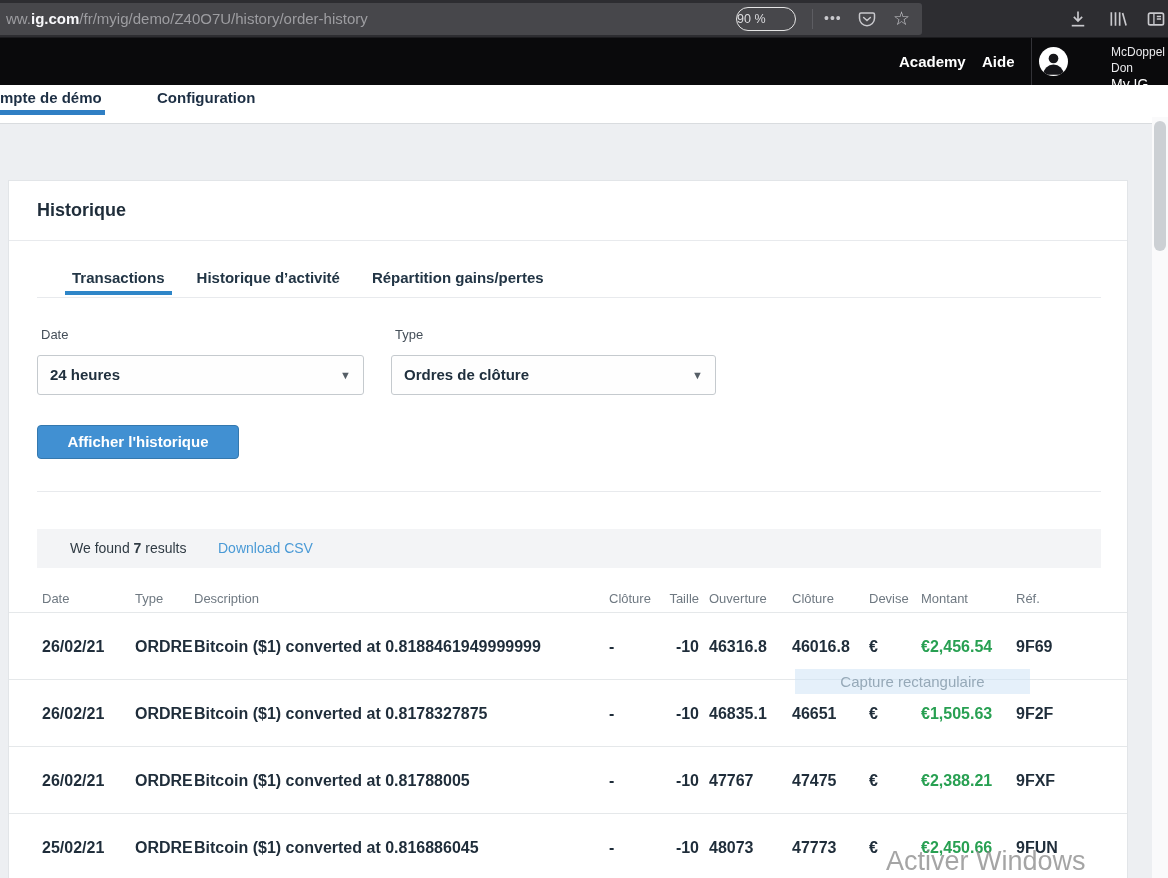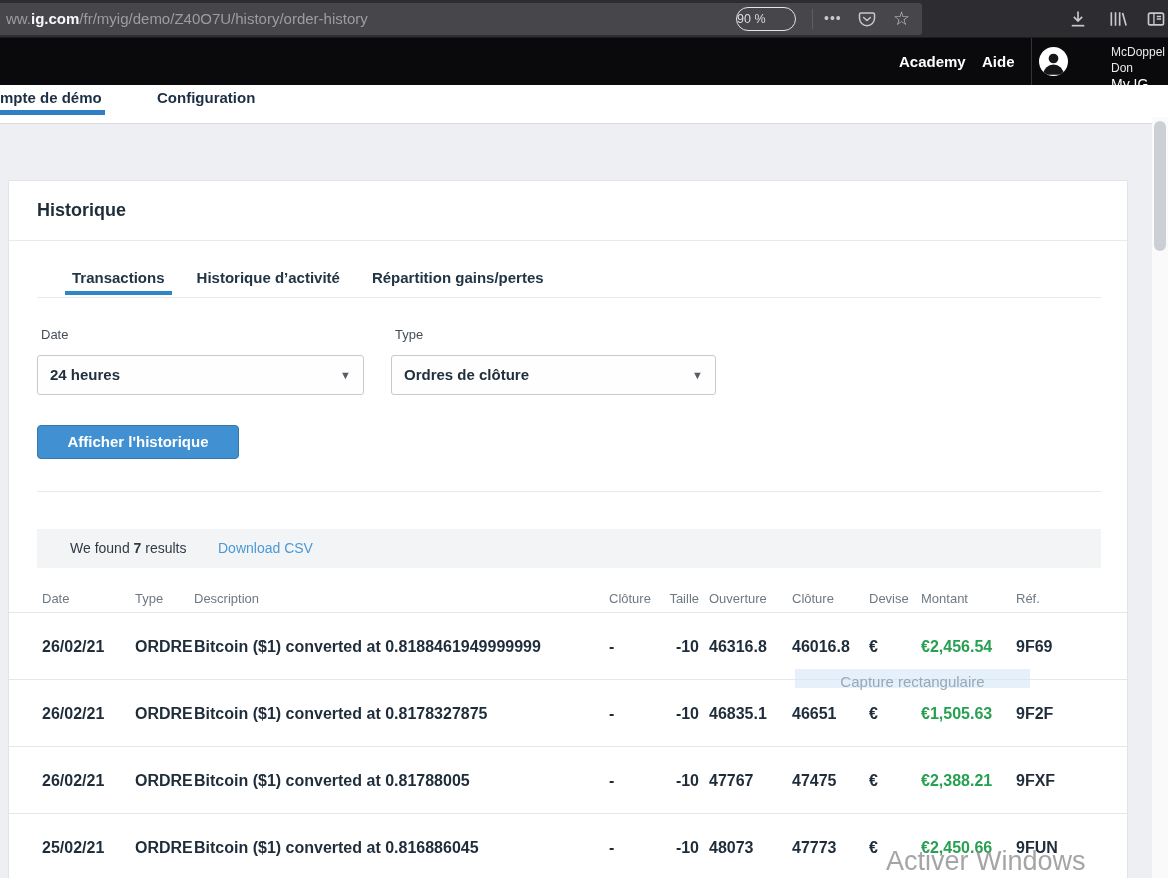--- a/index.html
+++ b/index.html
@@ -72,21 +72,21 @@
   .trow { position:relative; height:67px; border-bottom:1px solid #e5e8ea; }
   .trow:last-child { border-bottom:none; }
   .td { position:absolute; top:0; line-height:67px; font-size:16px; font-weight:600; color:#1f2d3a; white-space:nowrap; }
   .c-date { left:33px; } .c-type { left:126px; } .c-desc { left:185px; }
   .c-periode { left:600px; } .c-taille { left:654px; width:36px; text-align:right; }
   .c-ouverture { left:700px; } .c-cloture { left:783px; } .c-devise { left:860px; }
   .c-montant { left:912px; } .c-ref { left:1007px; width:86px; overflow:hidden; }
   .td.c-montant { color:#28a052; }
 
   
-  .capture-tooltip { position:absolute; left:795px; top:669px; width:235px; height:19px; background:rgba(208,228,245,0.55); color:#96a9b8; font-size:15px; text-align:center; line-height:25px; z-index:5; }
+  .capture-tooltip { position:absolute; left:795px; top:669px; width:235px; height:25px; background:rgba(208,228,245,0.55); color:#96a9b8; font-size:15px; text-align:center; line-height:25px; z-index:5; }
   .activate-watermark { position:absolute; left:886px; top:846px; font-size:27px; color:rgba(135,135,135,0.75); z-index:6; white-space:nowrap; }
 
   .scrollbar { position:absolute; left:1152px; top:117px; width:16px; height:761px; background:#fafafb; z-index:4; }
   .scroll-thumb { position:absolute; left:2px; top:4px; width:12px; height:130px; background:#ccd0d4; border-radius:6px; }
 </style>
 </head>
 <body>
 
 <div class="screen">
 

